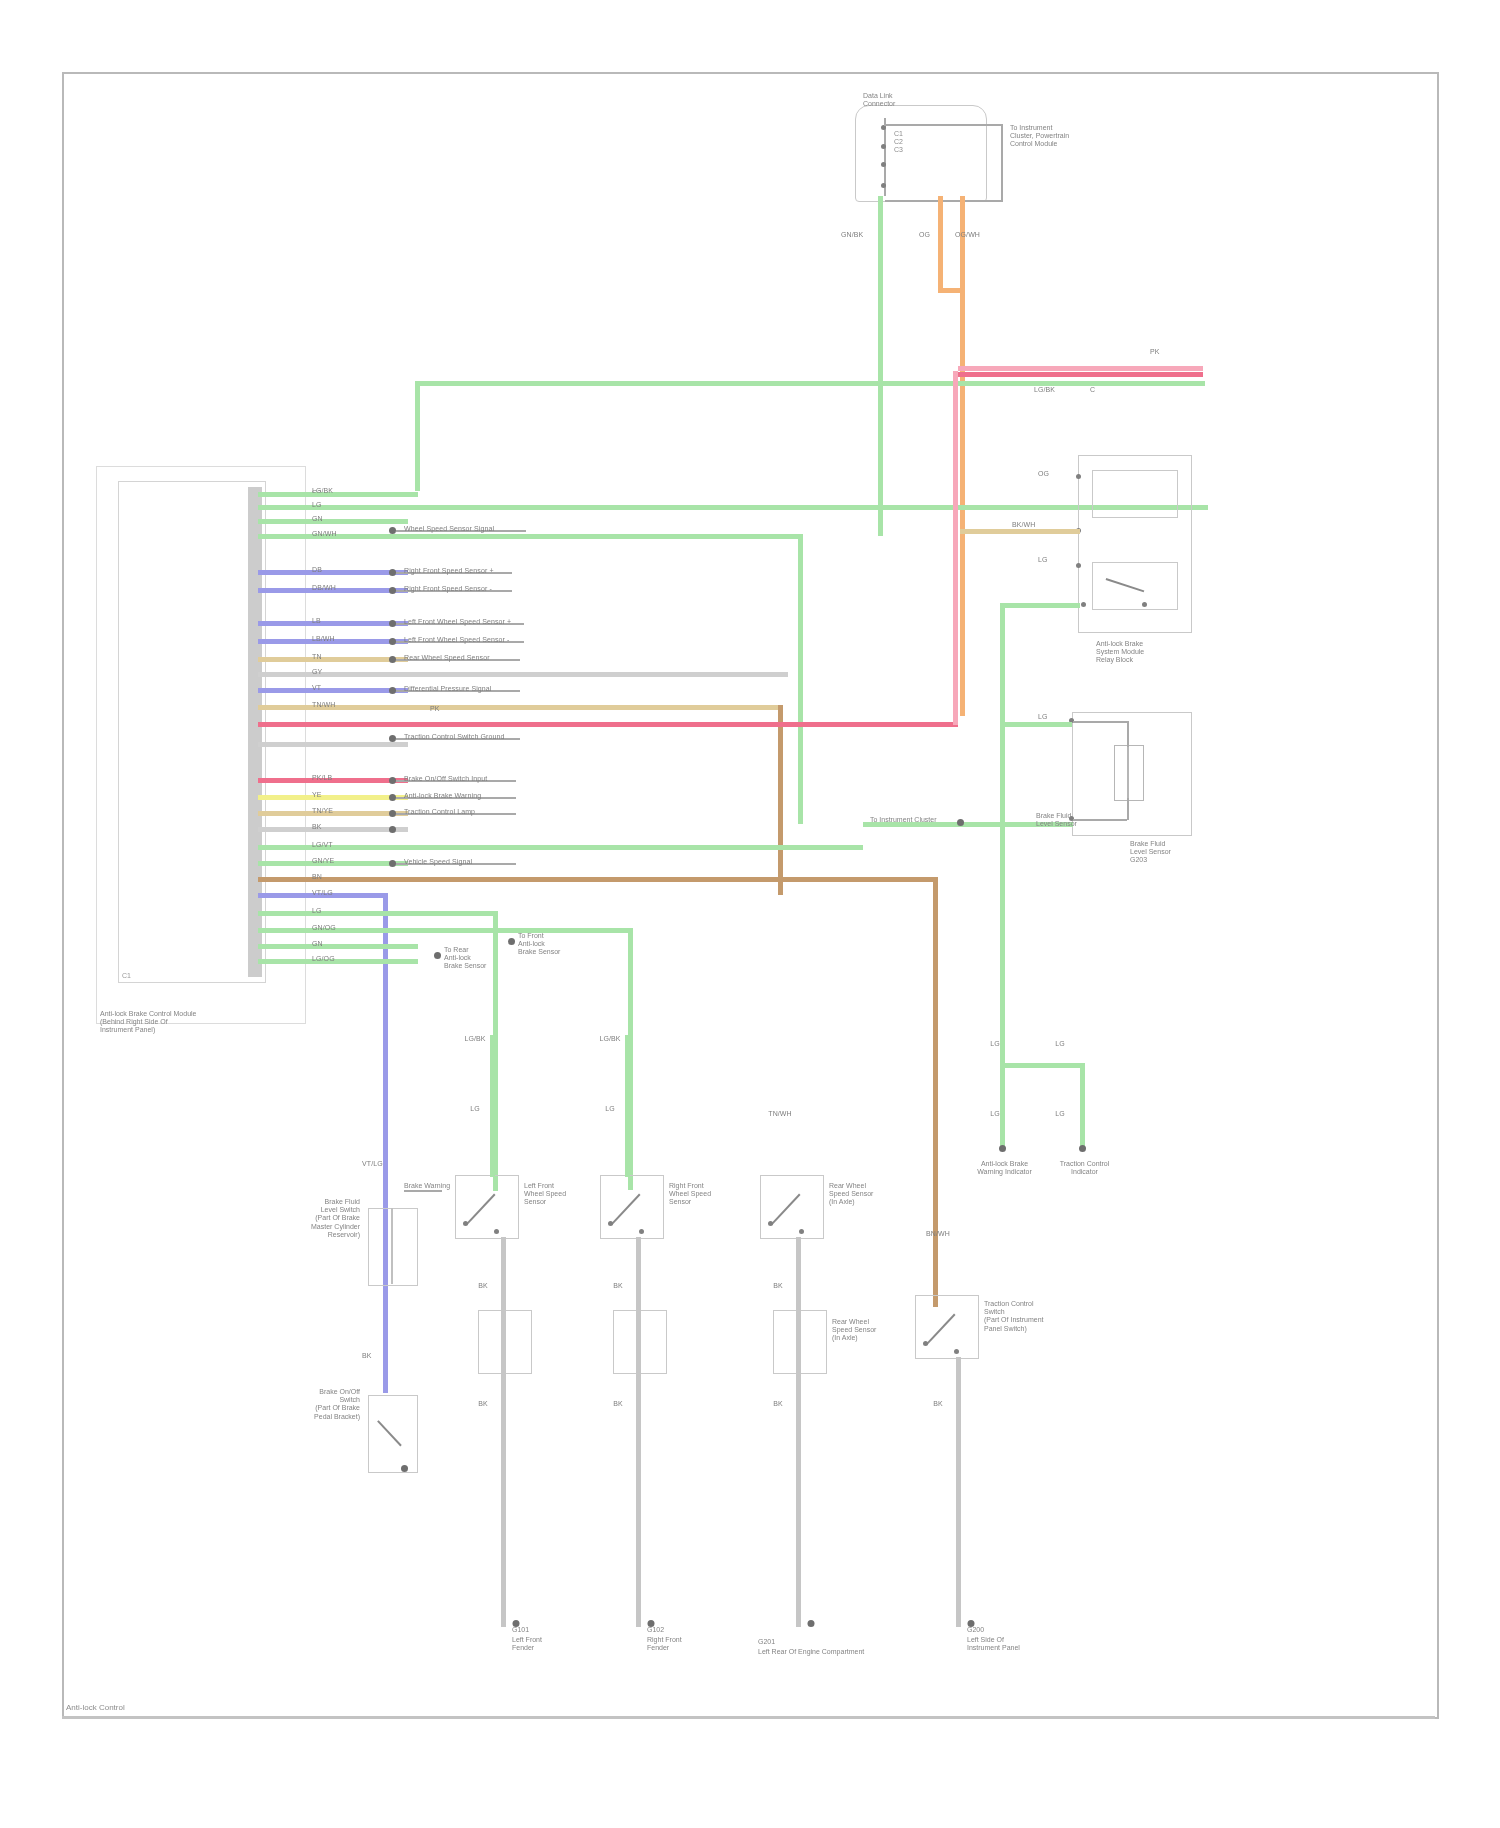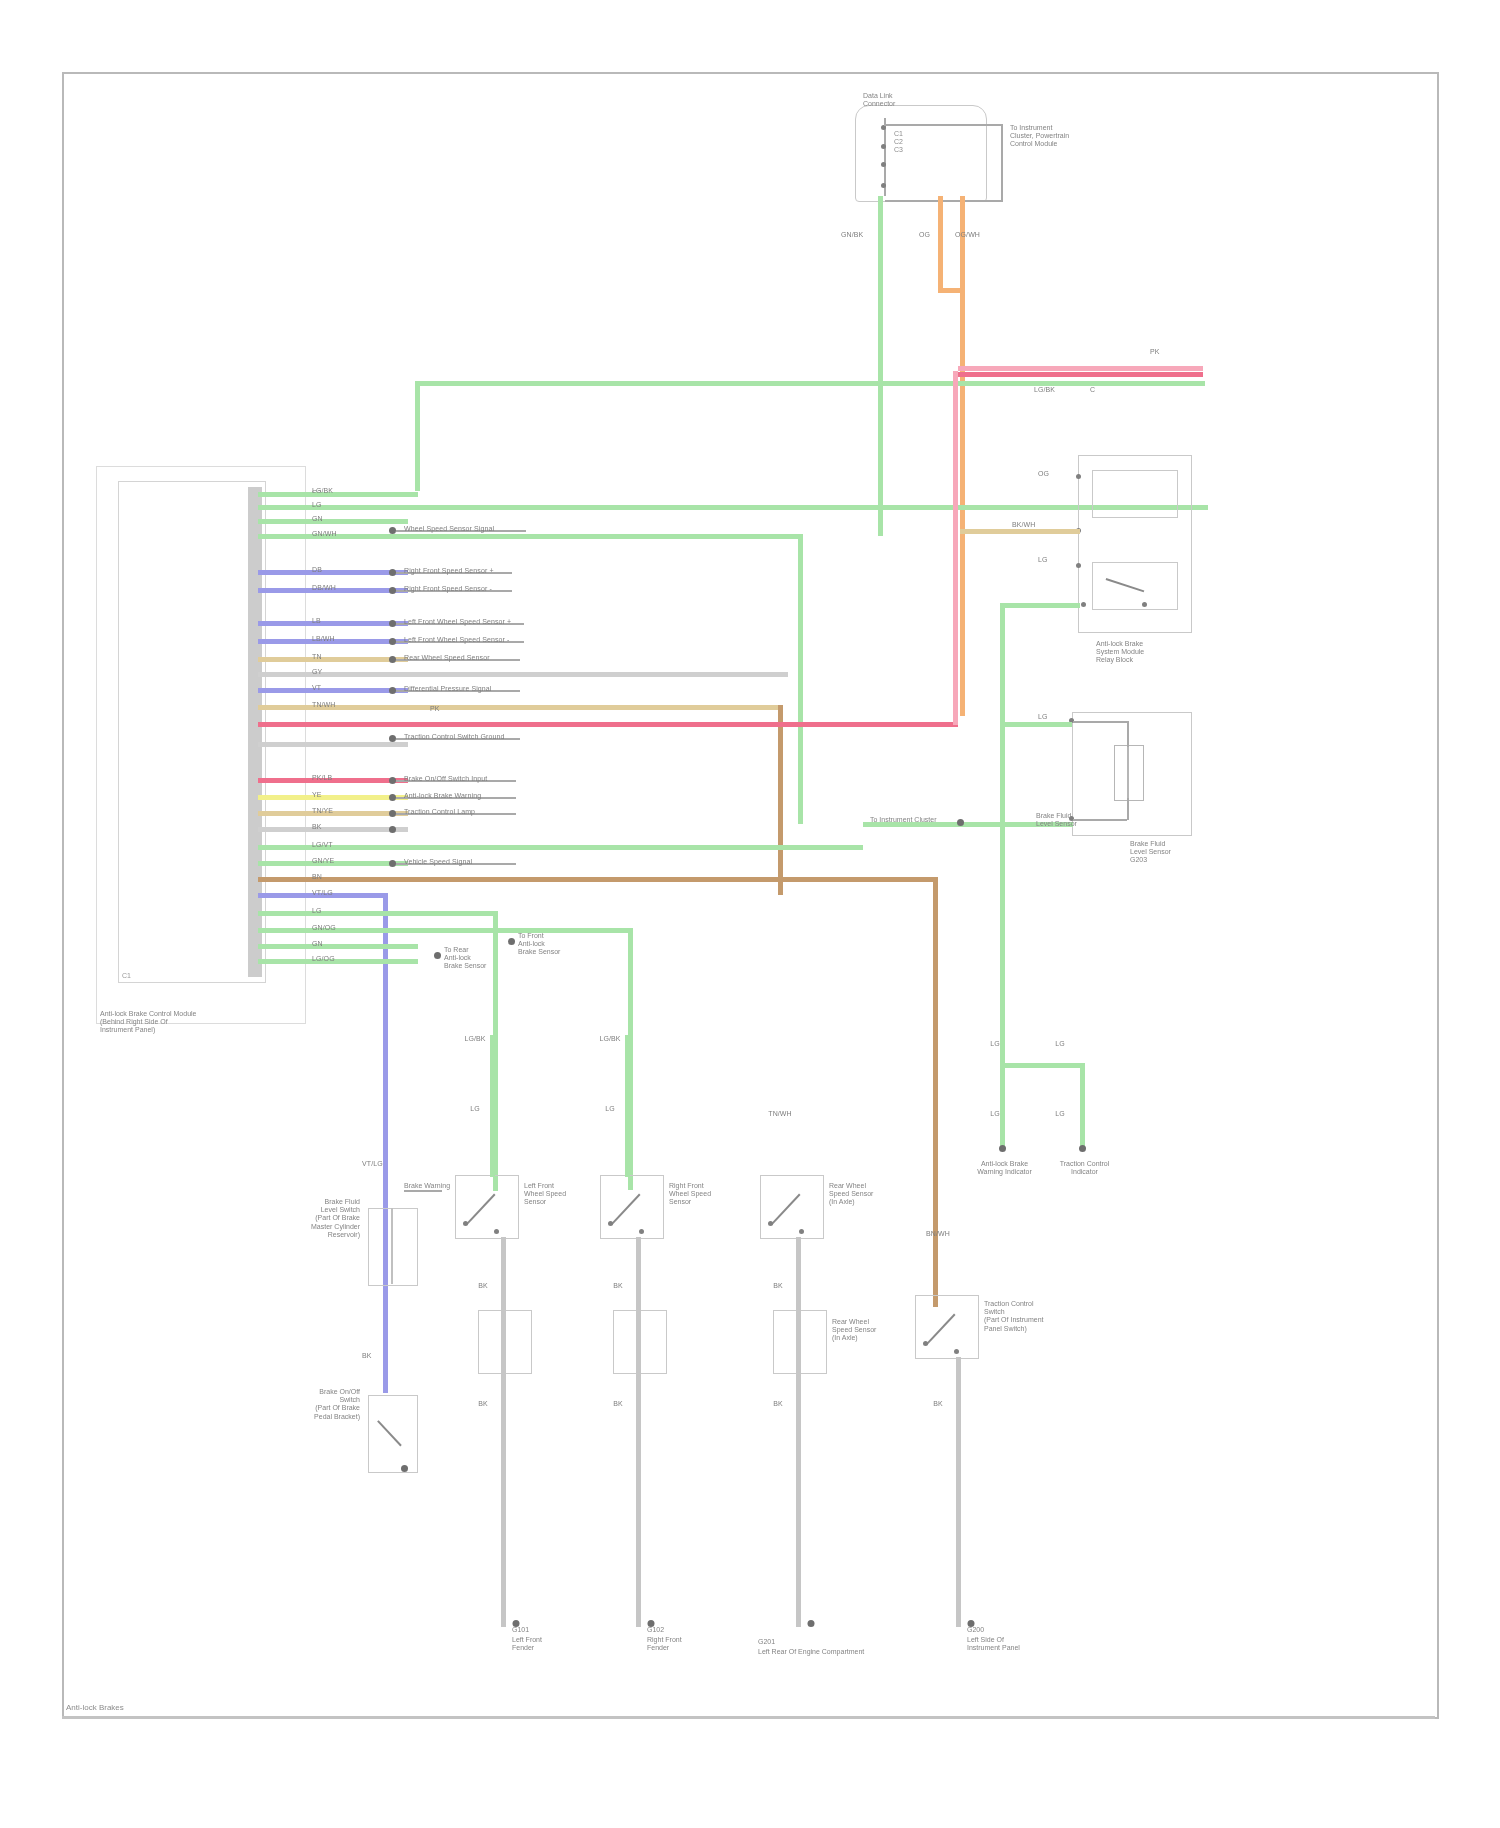--- a/index.html
+++ b/index.html
@@ -360,15 +360,15 @@
 
   <div class="box" style="left:368px;top:1395px;width:48px;height:76px;"></div>
   <div class="swline" style="left:378px;top:1420px;width:34px;transform:rotate(47deg);"></div>
   <div class="dot" style="left:401px;top:1465px;"></div>
   <div class="txtblk" style="left:288px;top:1388px;text-align:right;width:72px;">Brake On/Off
 Switch
 (Part Of Brake
 Pedal Bracket)</div>
   <div class="lbl" style="left:362px;top:1352px;">BK</div>
 
-  <div class="titleblk" style="left:66px;top:1703px;">Anti-lock Brakes</div>
+  <div class="titleblk" style="left:66px;top:1703px;">Anti-lock Control</div>
   <div class="lead h" style="left:62px;top:1716px;width:1373px;background:#c3c3c3;height:3px;"></div>
 </div>
 
 </body></html>

